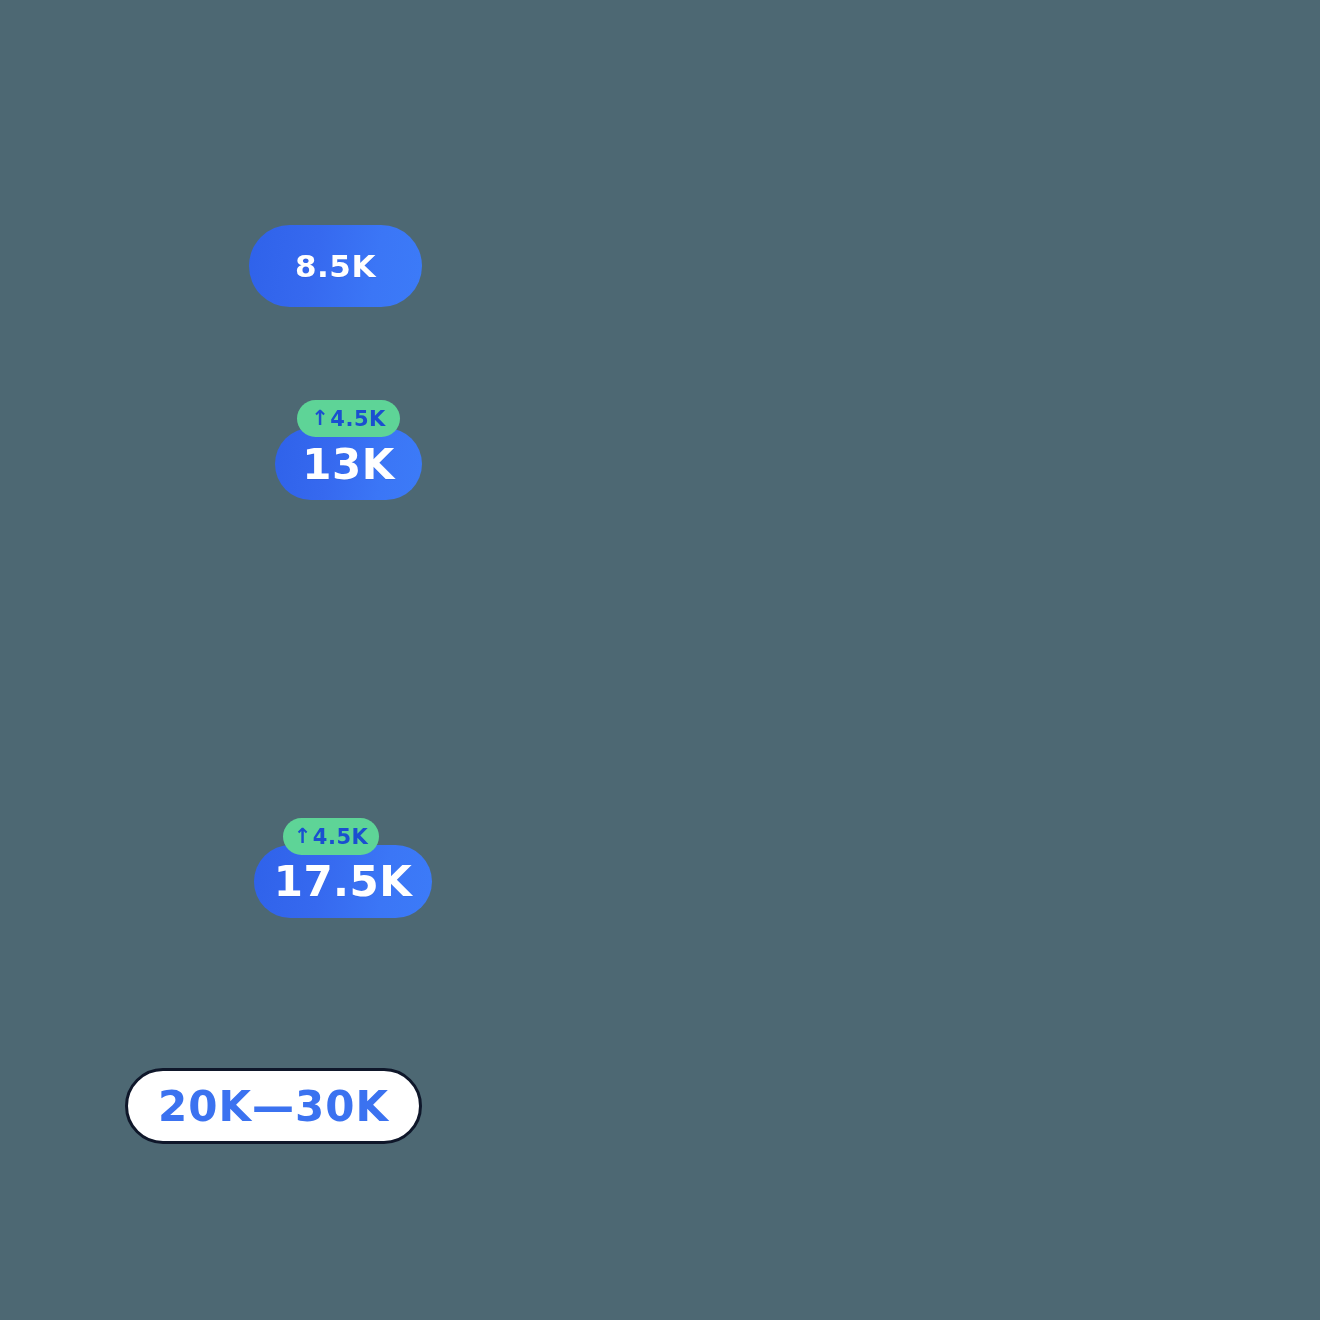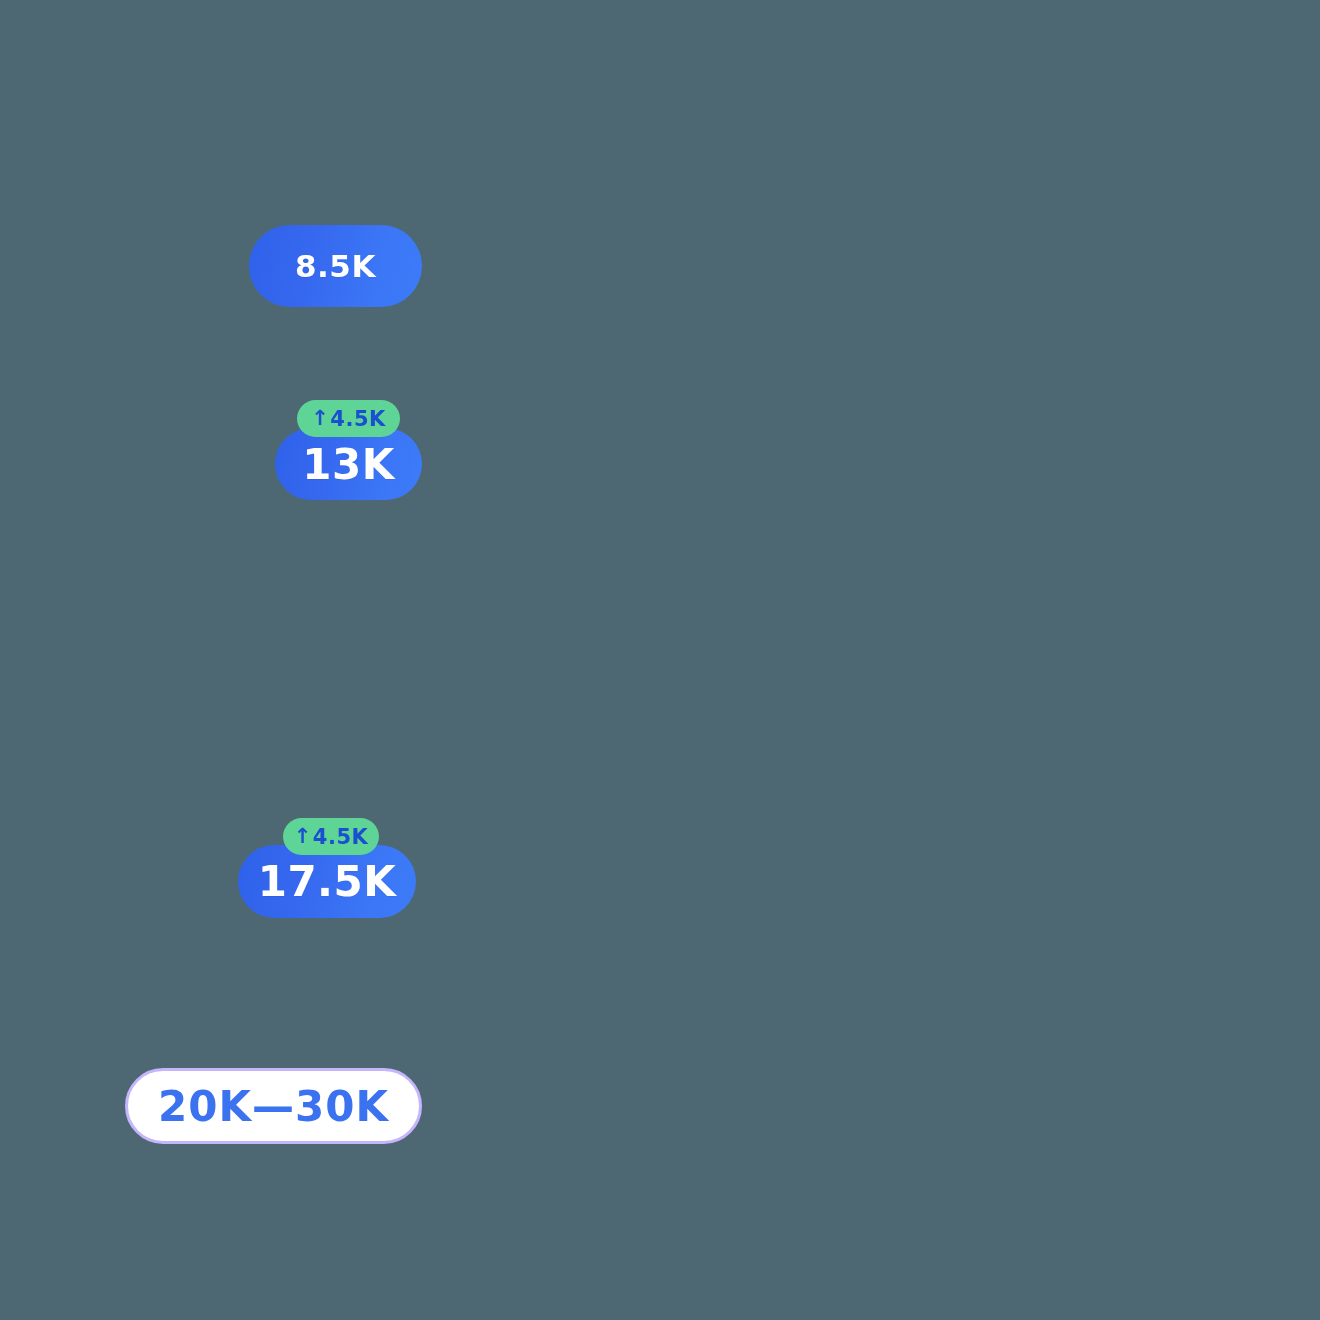--- a/index.html
+++ b/index.html
@@ -54,36 +54,36 @@
   .delta-badge .arrow-icon {
     display: inline-block;
     line-height: 1;
     margin-right: 1px;
     font-weight: 700;
   }
 
   
   .range-pill {
     background: #ffffff;
-    border: 3px solid #c4b5fd;
+    border: 3px solid #0f172a;
     color: #3b72f0;
     font-weight: 700;
   }
 
   
   #group-primary      { position:absolute; left:249px; top:225px;  width:173px; height:82px; }
   #pill-primary       { left:0; top:0; width:173px; height:82px; font-size:31px; }
 
   #group-secondary    { position:absolute; left:275px; top:400px;  width:147px; height:100px; }
   #badge-secondary    { left:22px;  top:0;   width:103px; height:37px; font-size:21px; }
   #pill-secondary     { left:0;     top:28px; width:147px; height:72px; font-size:42px;text-align:right; }
 
   #group-tertiary     { position:absolute; left:238px; top:818px;  width:178px; height:100px; }
   #badge-tertiary     { left:45px;  top:0;   width:96px;  height:37px; font-size:21px; }
-  #pill-tertiary      { left:0;     top:27px; width:178px; height:73px; font-size:42px; }
+  #pill-tertiary      { left:16px;     top:27px; width:178px; height:73px; font-size:42px; }
 
   #group-range        { position:absolute; left:125px; top:1068px; width:297px; height:76px; }
   #pill-range         { left:0; top:0; width:297px; height:76px; font-size:42px; letter-spacing:1px; }
 </style>
 </head>
 <body style="background: rgb(77, 104, 115);">
 
 <div id="stage">
 
   <div id="group-primary">

